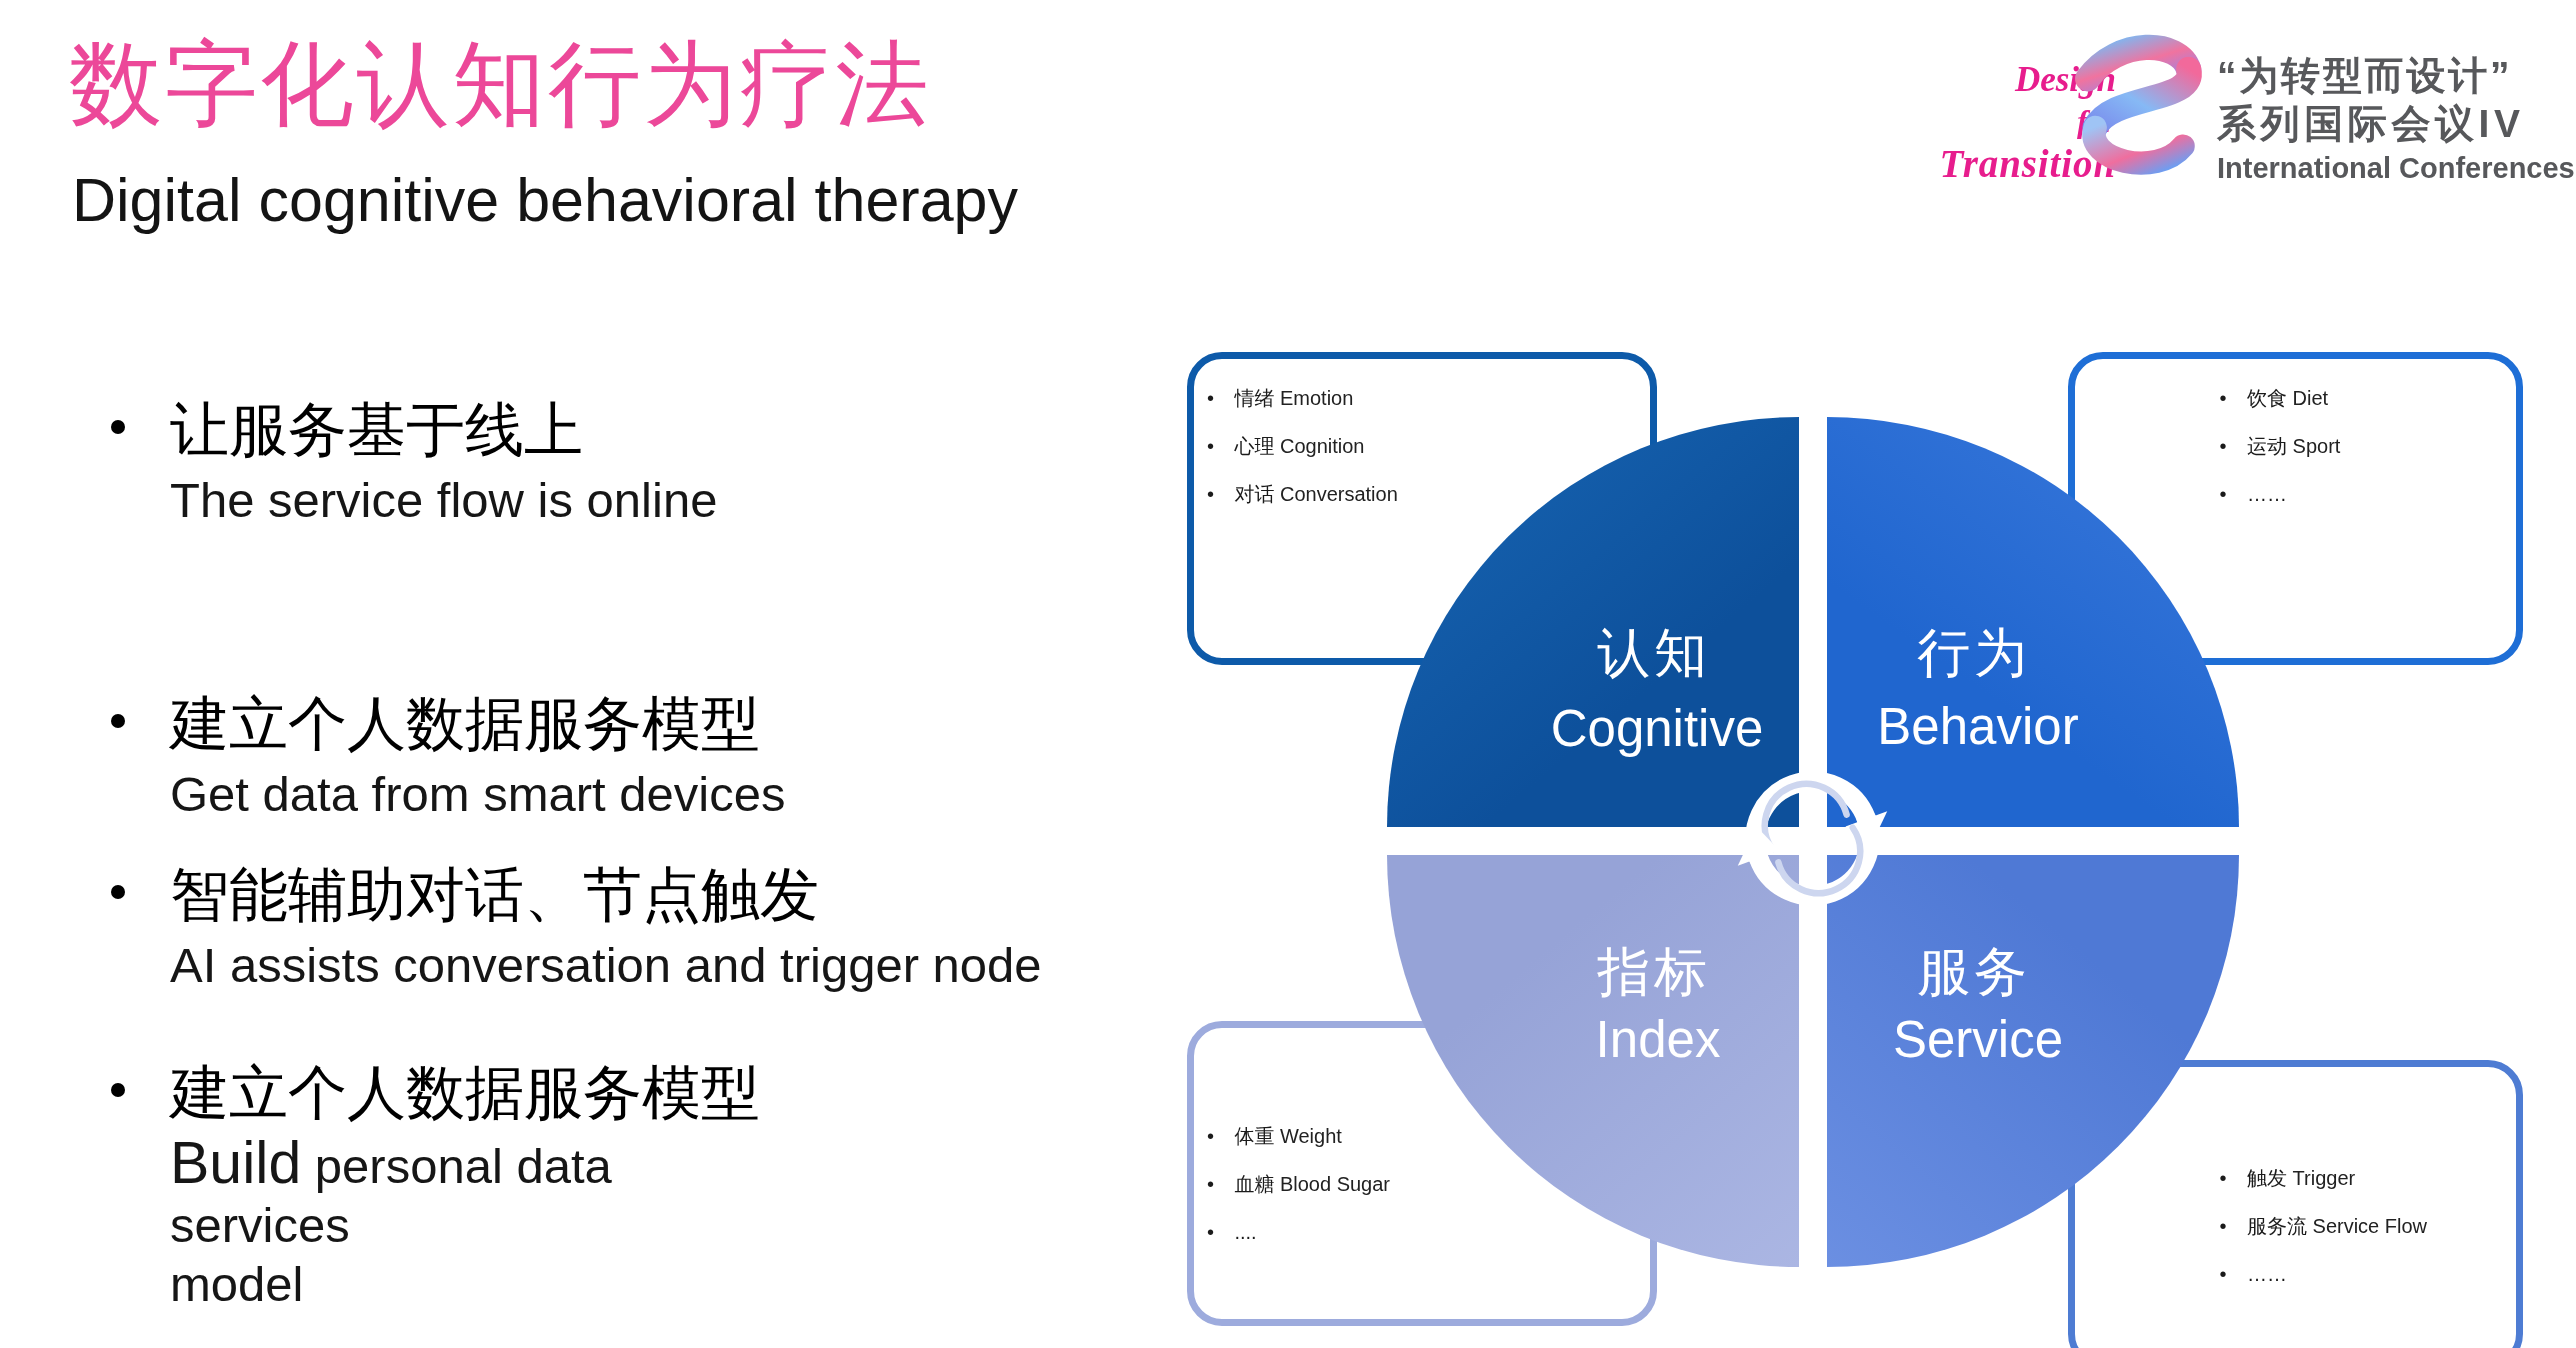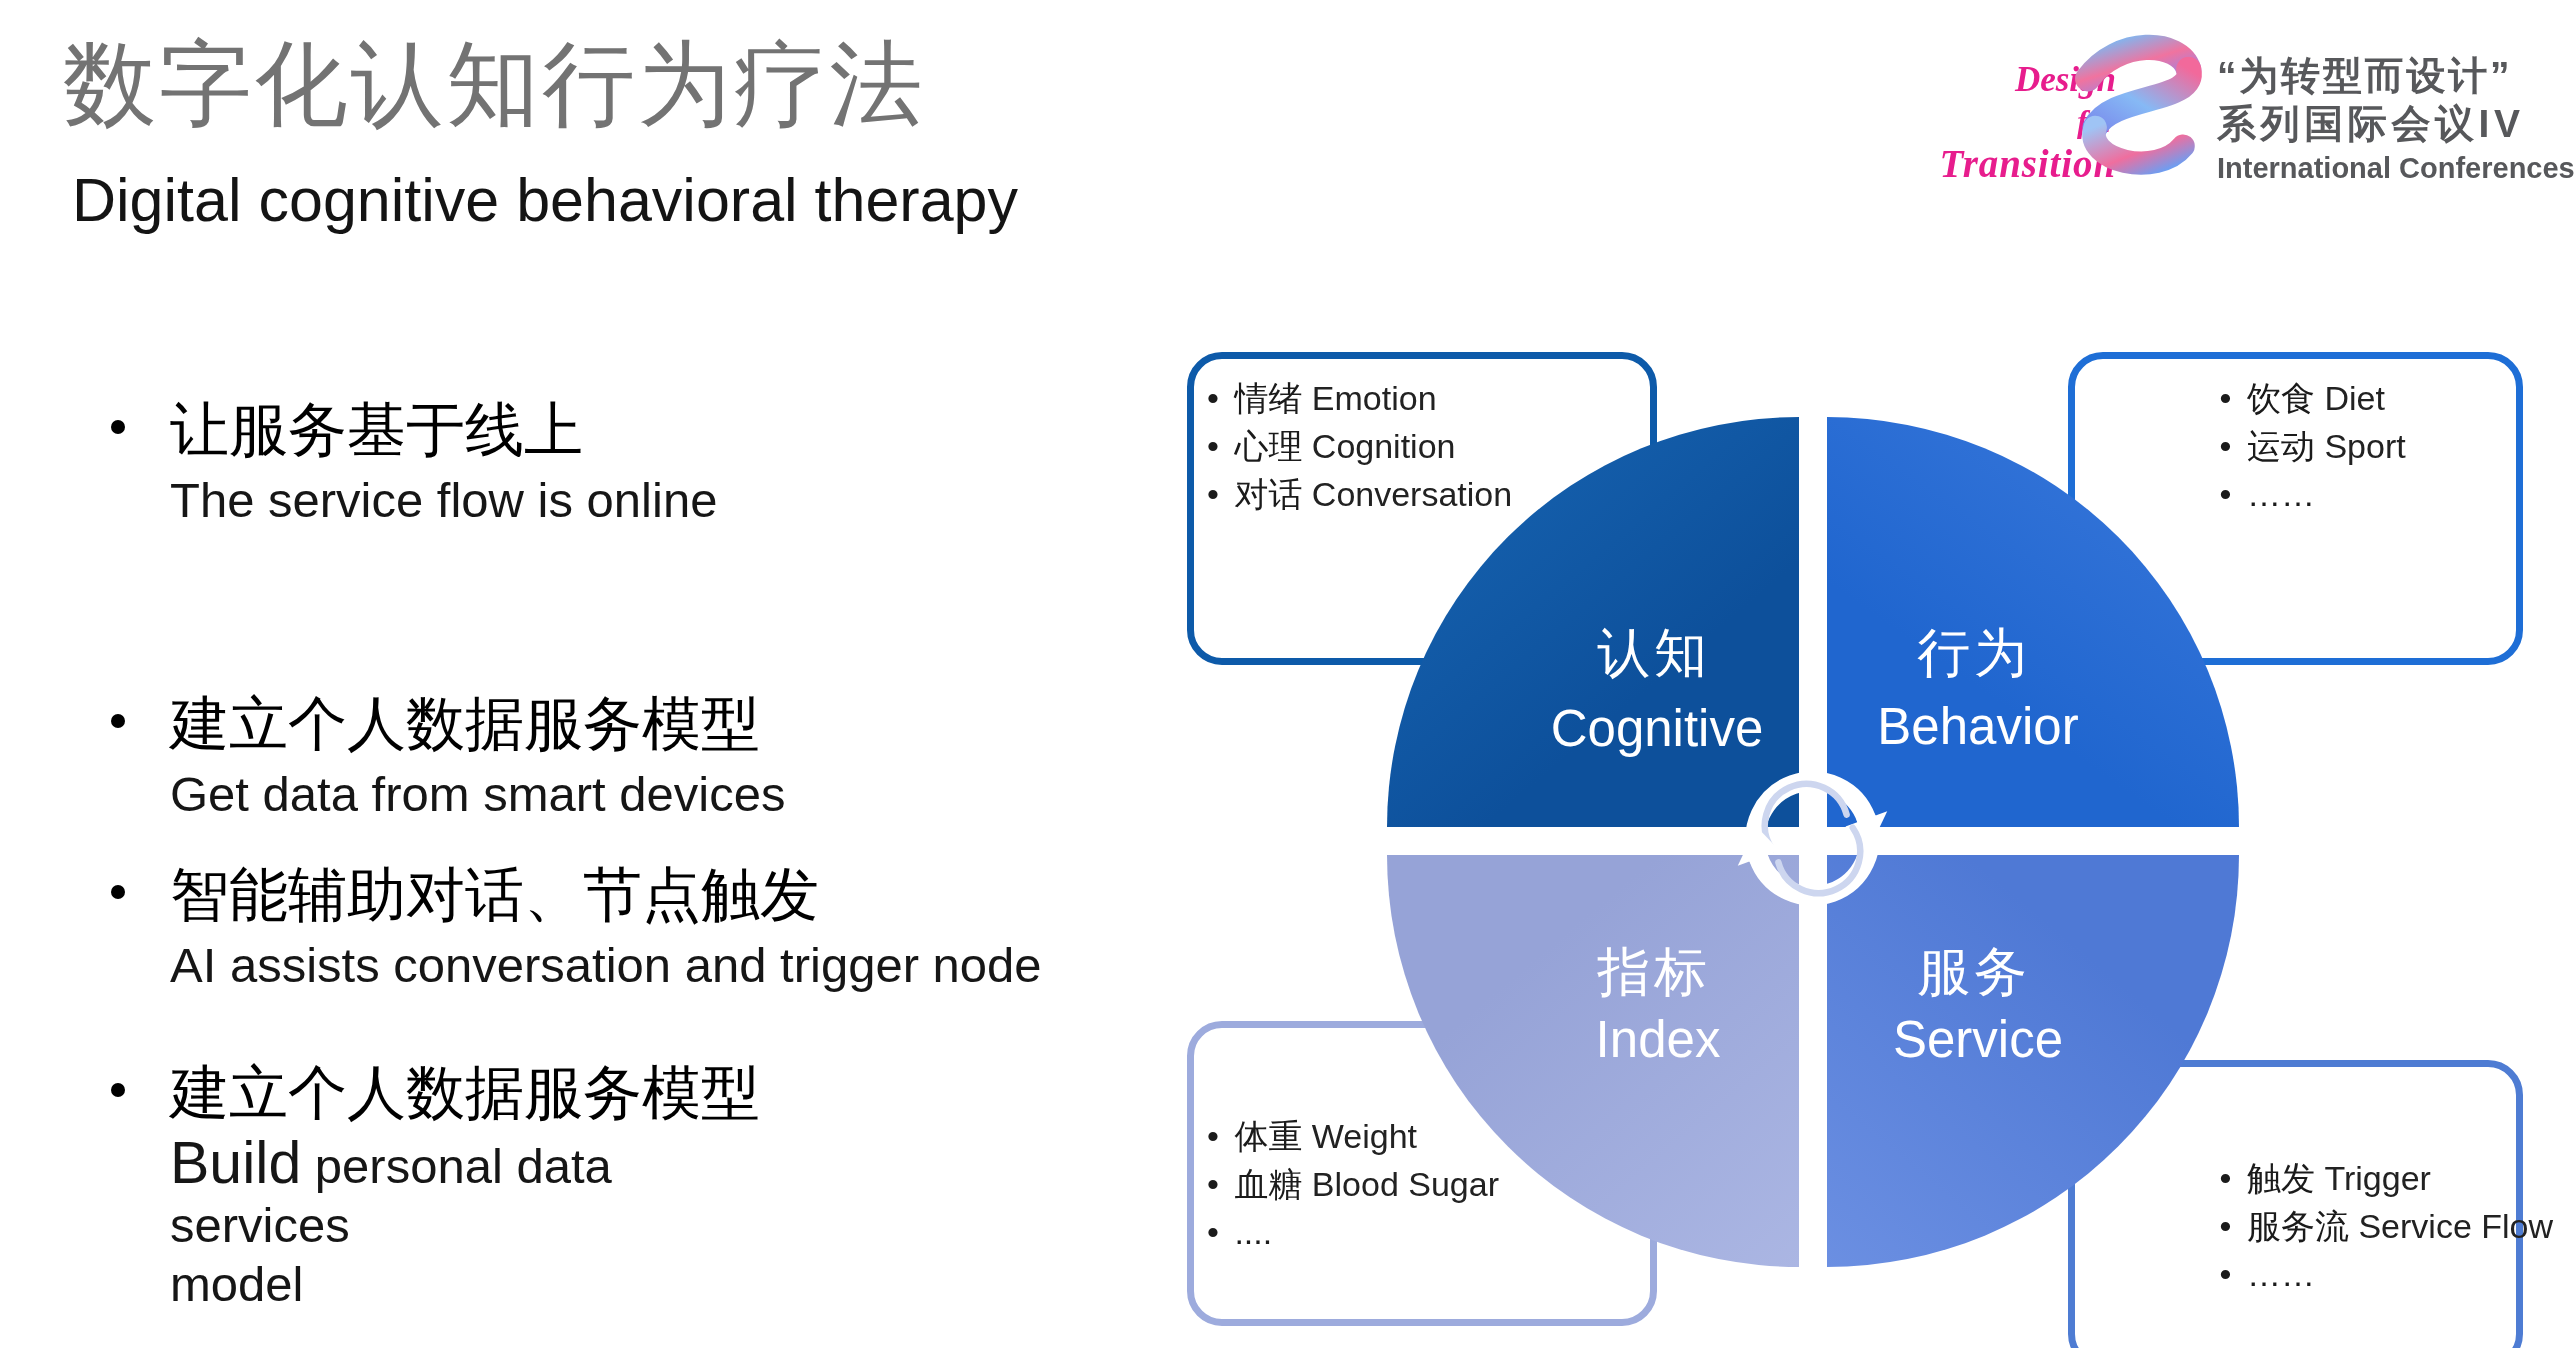--- a/index.html
+++ b/index.html
@@ -1,22 +1,22 @@
 <!DOCTYPE html>
 <html style="--quad-tl: #0d509b; --quad-tl-light: #1866b4; --quad-tr: #2066cf; --quad-tr-light: #3b79dc; --quad-bl: #96a3d7; --quad-bl-light: #abb6e3; --quad-br: #4f79d5; --quad-br-light: #6b8fe2; --box-tl-border: #0d5aa9; --box-tr-border: #1e6ed6; --box-bl-border: #9dabdd; --box-br-border: #4e7cd3; --brand-pink: #e71d8d; --brand-gray: #57585b; --icon-accent: #cdd6ef;font-size:15px"><head>
 <meta charset="utf-8">
 <style>
   html,body{margin:0;padding:0;background:#ffffff;}
   body{width:2576px;height:1348px;overflow:hidden;
        font-family:"Liberation Sans","DejaVu Sans",sans-serif;color:#111;}
   .slide{position:absolute;left:0;top:0;width:2576px;height:1348px;background:#fff;}
 
   
-  .title-cn{position:absolute;left:63px;top:31.5px;font-size:93px;line-height:104px;
-            font-weight:500;color:#737373;letter-spacing:2.8px;white-space:nowrap;}
+  .title-cn{position:absolute;left:69px;top:31.5px;font-size:93px;line-height:104px;
+            font-weight:500;color:#ec4899;letter-spacing:2.8px;white-space:nowrap;}
   .subtitle-en{position:absolute;left:72px;top:165px;font-size:61px;line-height:70px;
                font-weight:400;color:#141414;white-space:nowrap;}
 
   
   .logo{position:absolute;left:1898px;top:26px;width:657px;height:171px;}
   .logo-pink{position:absolute;left:0;top:31.5px;width:218px;text-align:right;
              font-family:"Liberation Serif","DejaVu Serif",serif;
              font-style:italic;font-weight:bold;color:var(--brand-pink,#e71d8d);}
   .logo-pink .l1{font-size:35px;line-height:43px;}
   .logo-pink .l2{font-size:32px;line-height:41px;}
@@ -37,21 +37,21 @@
   .bullets .dot{position:absolute;left:1.9px;top:24px;width:14px;height:14px;border-radius:50%;background:#000;}
   .bullets .btxt{margin-left:61px;}
   .b-cn{font-size:59px;line-height:69px;font-weight:500;color:#000;white-space:nowrap;}
   .b-en{font-size:49px;line-height:59px;font-weight:400;color:#161616;margin-top:5.6px;}
   .b-en .big{font-size:59px;}
   .b-en.wrap{width:574px;}
 
   
   .cbox{position:absolute;background:#fff;border-radius:35px;box-sizing:border-box;}
   .cbox ul{list-style:none;margin:0;padding:0;}
-  .cbox li{position:relative;padding-left:33px;font-size:34px;line-height:48px;color:#1b1b1b;white-space:nowrap;}
+  .cbox li{position:relative;padding-left:33px;font-size:20px;line-height:48px;color:#1b1b1b;white-space:nowrap;}
   .cbox li::before{content:"•";position:absolute;left:5.6px;top:0;color:#1b1b1b;}
   .cbox .cn{font-weight:500;}
   .cbox .en{font-weight:400;color:#222;}
   .box-tl{left:1187px;top:352px;width:470px;height:313px;border:7.4px solid var(--box-tl-border,#0d5aa9);padding:15px 7.4px 0 7.4px;}
   .box-tr{left:2068px;top:352px;width:455px;height:313px;border:7.4px solid var(--box-tr-border,#1e6ed6);padding:15px 0 0 139px;}
   .box-bl{left:1187px;top:1021px;width:470px;height:305px;border:7.4px solid var(--box-bl-border,#9dabdd);padding:84px 7.4px 0 7.4px;}
   .box-br{left:2068px;top:1060px;width:455px;height:309px;border:7.4px solid var(--box-br-border,#4e7cd3);padding:87px 0 0 139px;}
 
   
   .quad{position:absolute;width:412px;}

